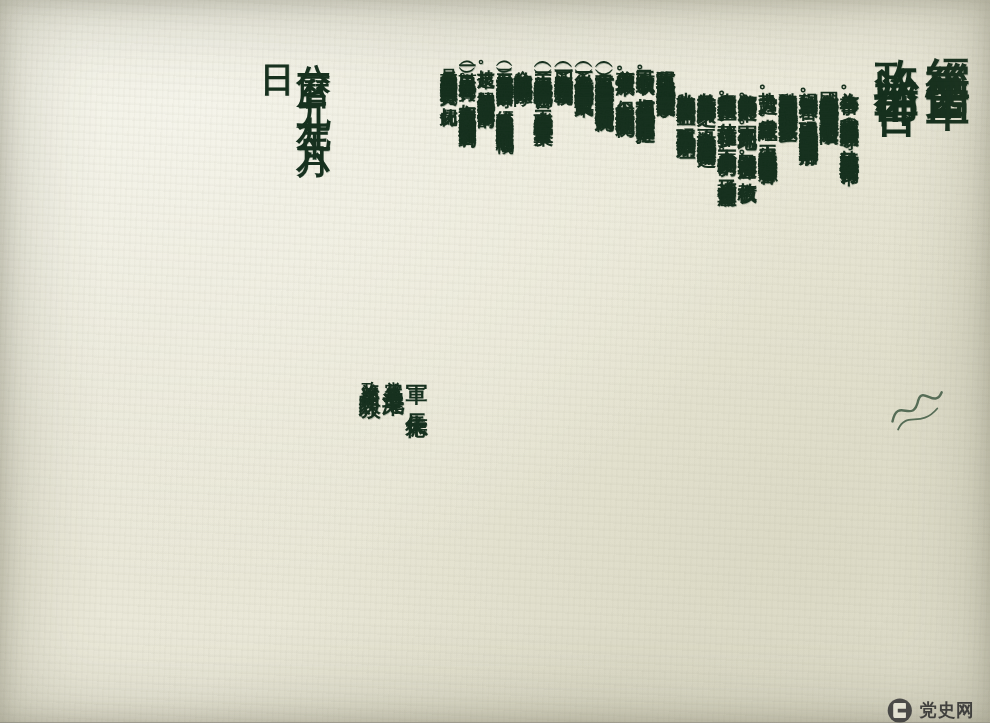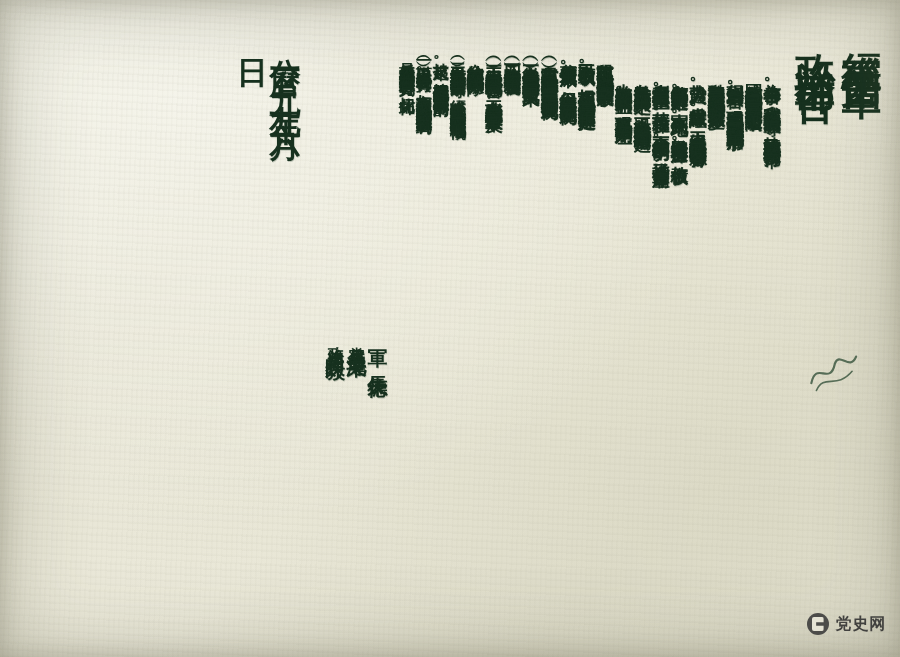--- a/index.html
+++ b/index.html
@@ -112,21 +112,21 @@
     height: 40px;
     transform: rotate(-8deg);
     opacity: 0.75;
     pointer-events: none;
   }
 
   
   #watermark {
     position: absolute;
     right: 14px;
-    bottom: 22px;
+    bottom: 0;
     display: flex;
     align-items: center;
     gap: 7px;
     color: #2b2b2b;
     opacity: 0.88;
     justify-content: space-between;
   }
   #watermark .wm-mark {
     width: 22px;
     height: 22px;

